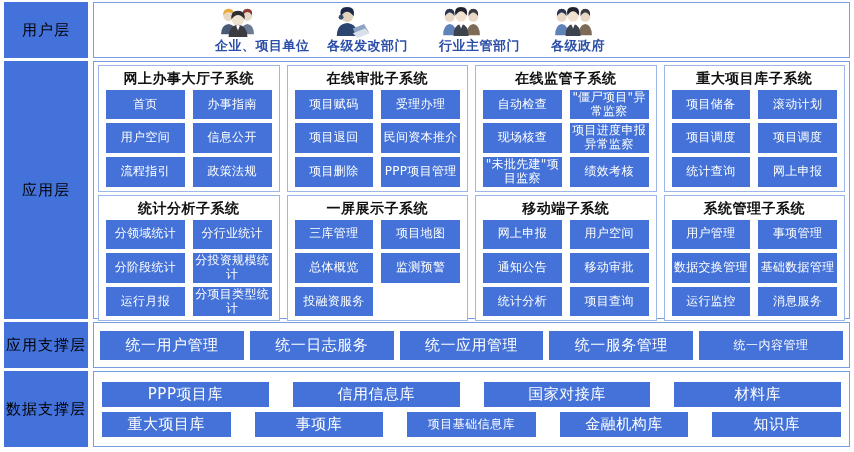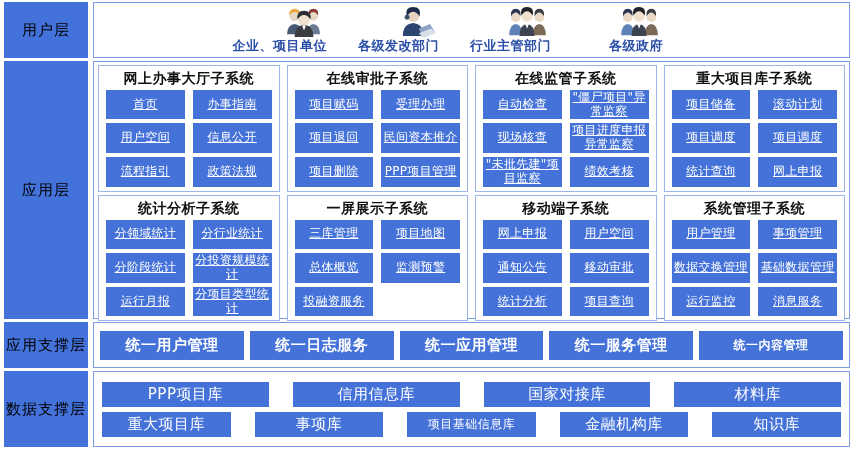--- a/index.html
+++ b/index.html
@@ -53,21 +53,21 @@
   .user-items {
     display: flex;
     align-items: flex-end;
     gap: 0px;
     padding-left: 115px;
   }
   .user-item {
     width: 112px;
     display: flex;
     flex-direction: column;
-    align-items: flex-end;
+    align-items: flex-start;
     justify-content: flex-end;
   }
   .user-icon { height: 32px; display:block; }
   .user-label {
     font-size: 13px;
     color: #2b4ea8;
     font-weight: 700;
     letter-spacing: 0.5px;
     white-space: nowrap;
     margin-top: -1px;
@@ -117,34 +117,32 @@
     background: #4472D8;
     color: #ffffff;
     font-size: 12px;
     line-height: 1.15;
     display: flex;
     align-items: center;
     justify-content: center;
     text-align: center;
     padding: 1px 2px;
     letter-spacing: 0.3px;
-    text-decoration: underline;
   }
   .cell.empty { background: transparent; }
 
   
   #appsup-layer { height: 46px; }
   #data-layer { height: 76px; }
   .flat-body { padding: 4px 6px; }
   .chip-row {
     display: flex;
     width: 100%;
     gap: 6px;
     align-items: stretch;
-    font-weight: bold;
   }
   .chip {
     background: #4472D8;
     color: #ffffff;
     display: flex;
     align-items: center;
     justify-content: center;
     text-align: center;
     font-size: 15px;
     letter-spacing: 0.5px;

